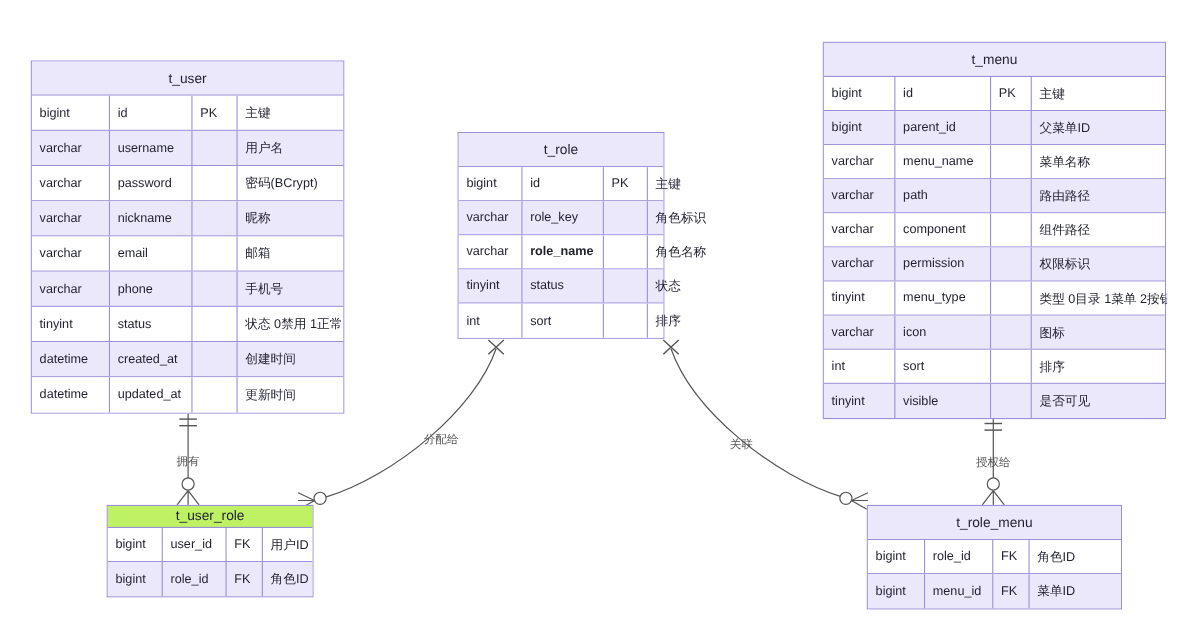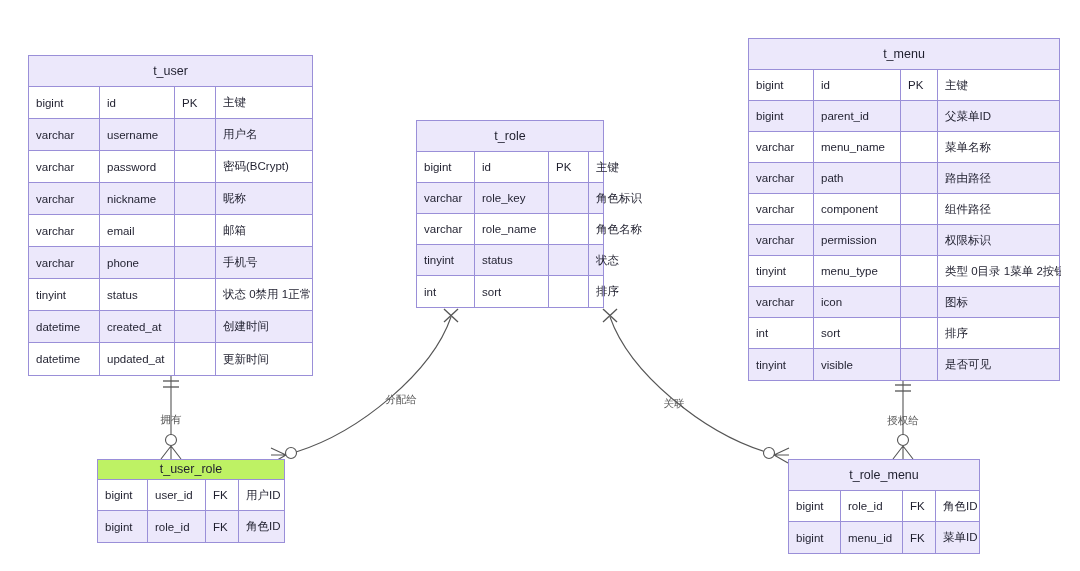--- a/index.html
+++ b/index.html
@@ -189,21 +189,21 @@
         <div class="cell c-comment" style="width: 56px; min-width: 56px; border-right-color: rgb(154, 143, 216);">主键</div>
       </div>
       <div class="attr-row shade" style="height: 31px; border-bottom-color: rgb(154, 143, 216); background: rgb(236, 232, 251);">
         <div class="cell c-type" style="width: 58px; min-width: 58px; border-right-color: rgb(154, 143, 216);">varchar</div>
         <div class="cell c-name" style="width: 74px; min-width: 74px; border-right-color: rgb(154, 143, 216);">role_key</div>
         <div class="cell c-key" style="width: 40px; min-width: 40px; border-right-color: rgb(154, 143, 216);"></div>
         <div class="cell c-comment" style="width: 56px; min-width: 56px; border-right-color: rgb(154, 143, 216);">角色标识</div>
       </div>
       <div class="attr-row plain" style="height: 31px; border-bottom-color: rgb(154, 143, 216);">
         <div class="cell c-type" style="width: 58px; min-width: 58px; border-right-color: rgb(154, 143, 216);">varchar</div>
-        <div class="cell c-name" style="width: 74px; min-width: 74px; border-right-color: rgb(154, 143, 216);">role_name</div>
+        <div class="cell c-name" style="width: 74px; min-width: 74px; border-right-color: rgb(154, 143, 216); font-weight: bold;">role_name</div>
         <div class="cell c-key" style="width: 40px; min-width: 40px; border-right-color: rgb(154, 143, 216);"></div>
         <div class="cell c-comment" style="width: 56px; min-width: 56px; border-right-color: rgb(154, 143, 216);">角色名称</div>
       </div>
       <div class="attr-row shade" style="height: 31px; border-bottom-color: rgb(154, 143, 216); background: rgb(236, 232, 251);">
         <div class="cell c-type" style="width: 58px; min-width: 58px; border-right-color: rgb(154, 143, 216);">tinyint</div>
         <div class="cell c-name" style="width: 74px; min-width: 74px; border-right-color: rgb(154, 143, 216);">status</div>
         <div class="cell c-key" style="width: 40px; min-width: 40px; border-right-color: rgb(154, 143, 216);"></div>
         <div class="cell c-comment" style="width: 56px; min-width: 56px; border-right-color: rgb(154, 143, 216);">状态</div>
       </div>
       <div class="attr-row plain" style="height: 31px; border-bottom-color: rgb(154, 143, 216);">
@@ -284,21 +284,21 @@
         <div class="cell c-key" style="width: 33px; min-width: 33px; border-right-color: rgb(154, 143, 216);">FK</div>
         <div class="cell c-comment" style="width: 47px; min-width: 47px; border-right-color: rgb(154, 143, 216);">用户ID</div>
       </div>
       <div class="attr-row shade" style="height: 31px; border-bottom-color: rgb(154, 143, 216); background: rgb(236, 232, 251);">
         <div class="cell c-type" style="width: 50px; min-width: 50px; border-right-color: rgb(154, 143, 216);">bigint</div>
         <div class="cell c-name" style="width: 58px; min-width: 58px; border-right-color: rgb(154, 143, 216);">role_id</div>
         <div class="cell c-key" style="width: 33px; min-width: 33px; border-right-color: rgb(154, 143, 216);">FK</div>
         <div class="cell c-comment" style="width: 47px; min-width: 47px; border-right-color: rgb(154, 143, 216);">角色ID</div>
       </div>
     </div>
-    <div class="entity" style="left: 788px; top: 459px; width: 192px; border-color: rgb(154, 143, 216);">
+    <div class="entity" style="left: 788px; top: 459px; width: 232px; border-color: rgb(154, 143, 216);">
       <div class="entity-title" style="height: 31px; background: rgb(236, 232, 251); border-bottom-color: rgb(154, 143, 216);">t_role_menu</div>
       <div class="attr-row plain" style="height: 31px; border-bottom-color: rgb(154, 143, 216);">
         <div class="cell c-type" style="width: 52px; min-width: 52px; border-right-color: rgb(154, 143, 216);">bigint</div>
         <div class="cell c-name" style="width: 62px; min-width: 62px; border-right-color: rgb(154, 143, 216);">role_id</div>
         <div class="cell c-key" style="width: 33px; min-width: 33px; border-right-color: rgb(154, 143, 216);">FK</div>
         <div class="cell c-comment" style="width: 45px; min-width: 45px; border-right-color: rgb(154, 143, 216);">角色ID</div>
       </div>
       <div class="attr-row shade" style="height: 31px; border-bottom-color: rgb(154, 143, 216); background: rgb(236, 232, 251);">
         <div class="cell c-type" style="width: 52px; min-width: 52px; border-right-color: rgb(154, 143, 216);">bigint</div>
         <div class="cell c-name" style="width: 62px; min-width: 62px; border-right-color: rgb(154, 143, 216);">menu_id</div>

